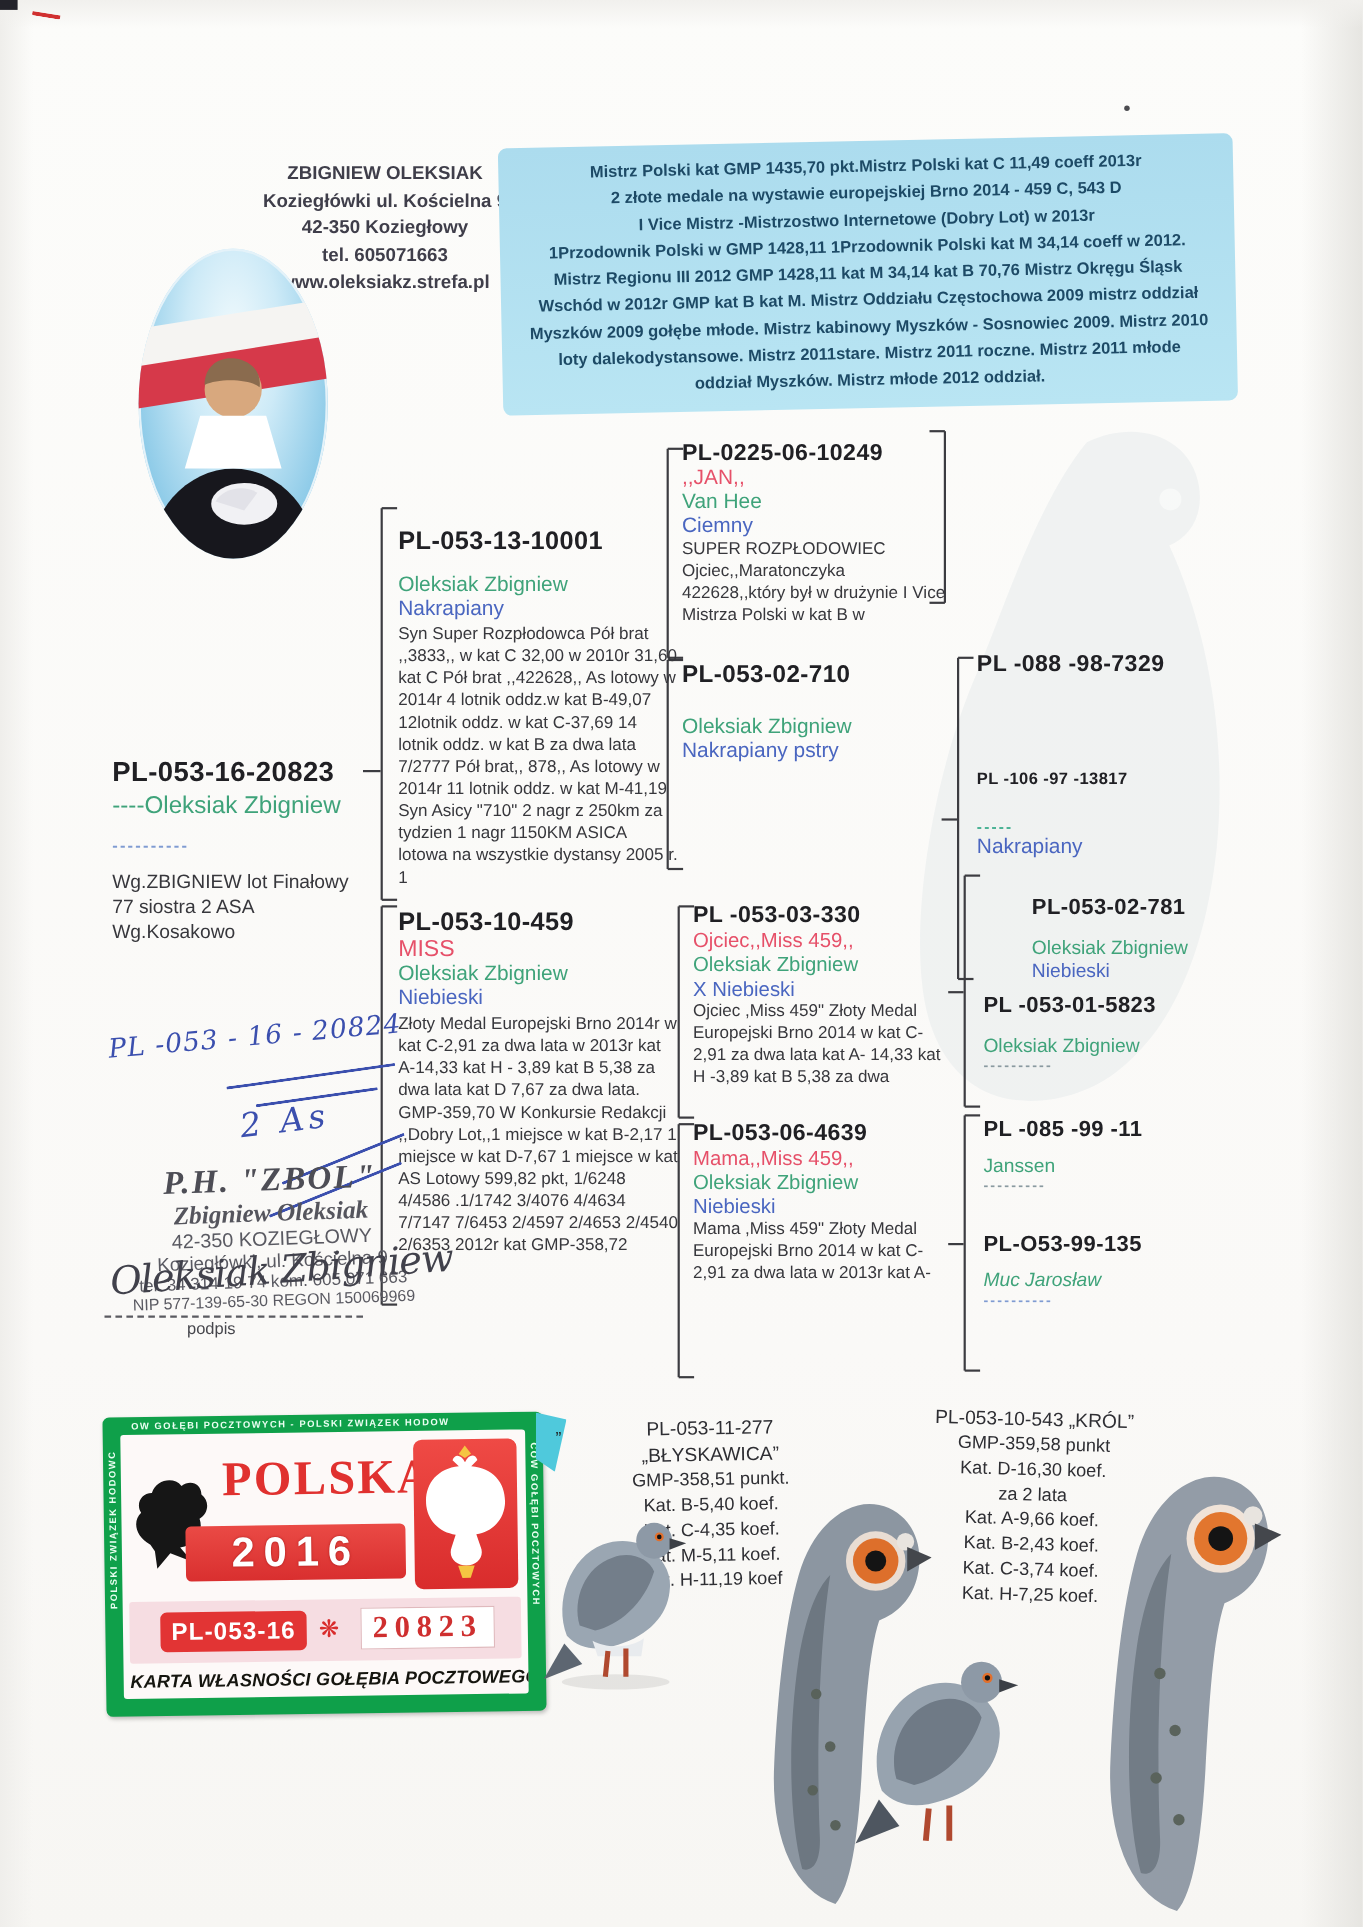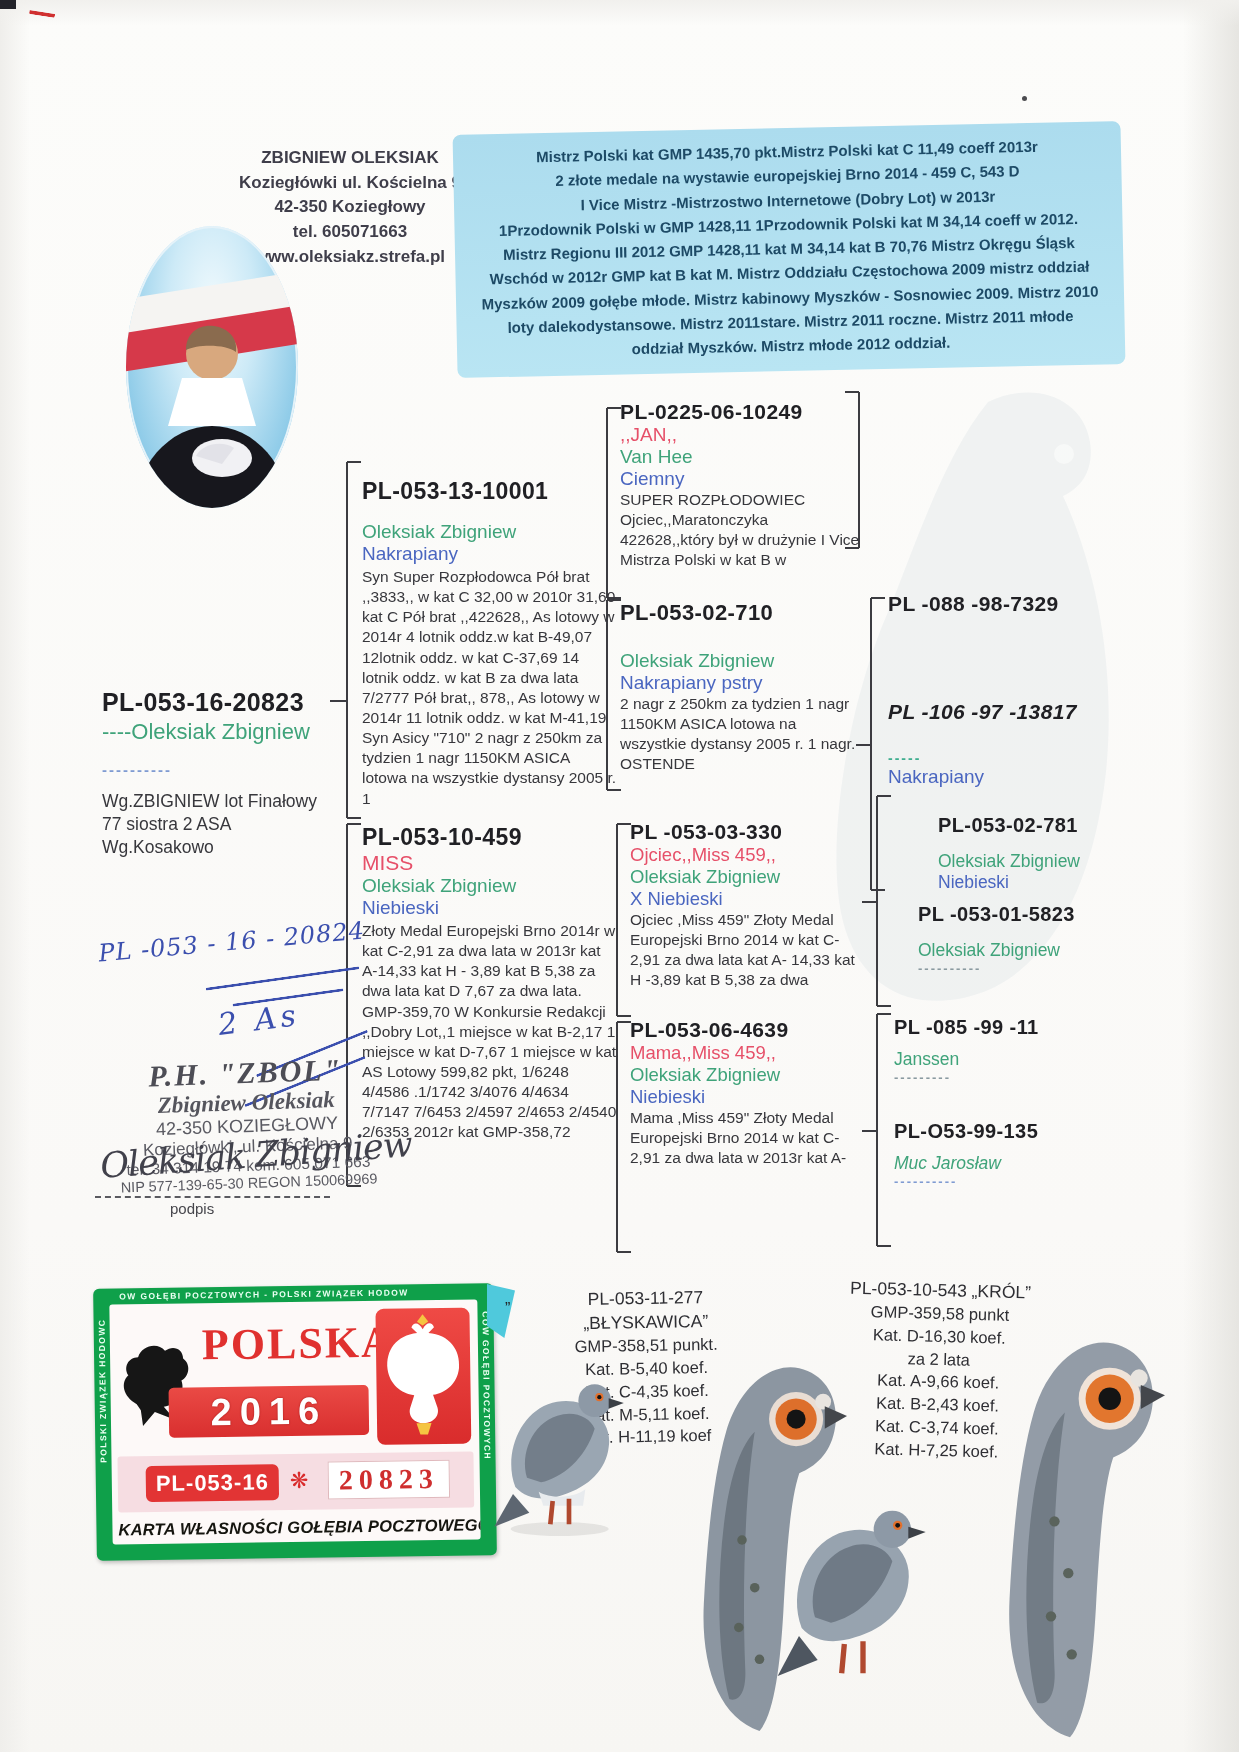--- a/index.html
+++ b/index.html
@@ -180,21 +180,20 @@
     <div class="red" style="font-size:19px;">,,JAN,,</div>
     <div class="green" style="font-size:19px;">Van Hee</div>
     <div class="blue" style="font-size:19px;">Ciemny</div>
     <div class="body-txt" style="font-size:15.5px;">SUPER ROZPŁODOWIEC Ojciec,,Maratonczyka 422628,,który był w drużynie I Vice Mistrza Polski w kat B w</div>
   </div>
 
   <div class="abs" style="left:620px;top:600px;width:242px;">
     <div class="ring" style="font-size:22px;">PL-053-02-710</div>
     <div class="green" style="font-size:19px;margin-top:24px;">Oleksiak Zbigniew</div>
     <div class="blue" style="font-size:19px;">Nakrapiany pstry</div>
-    <div class="body-txt" style="font-size:15.5px;">2 nagr z 250km za tydzien 1 nagr 1150KM ASICA lotowa na wszystkie dystansy 2005 r. 1 nagr. OSTENDE</div>
   </div>
 
   <div class="abs" style="left:630px;top:820px;width:238px;">
     <div class="ring" style="font-size:21px;">PL -053-03-330</div>
     <div class="red" style="font-size:18.5px;">Ojciec,,Miss 459,,</div>
     <div class="green" style="font-size:18.5px;">Oleksiak Zbigniew</div>
     <div class="blue" style="font-size:18.5px;">X Niebieski</div>
     <div class="body-txt" style="font-size:15.5px;">Ojciec ,Miss 459" Złoty Medal Europejski Brno 2014 w kat C-2,91 za dwa lata kat A- 14,33 kat H -3,89 kat B 5,38 za dwa</div>
   </div>
 
@@ -203,30 +202,30 @@
     <div class="red" style="font-size:18.5px;">Mama,,Miss 459,,</div>
     <div class="green" style="font-size:18.5px;">Oleksiak Zbigniew</div>
     <div class="blue" style="font-size:18.5px;">Niebieski</div>
     <div class="body-txt" style="font-size:15.5px;">Mama ,Miss 459" Złoty Medal Europejski Brno 2014 w kat C-2,91 za dwa lata w 2013r kat A-</div>
   </div>
 
   <div class="abs" style="left:888px;top:592px;width:252px;">
     <div class="ring" style="font-size:21px;">PL -088 -98-7329</div>
   </div>
   <div class="abs" style="left:888px;top:700px;width:252px;">
-    <div class="ring" style="font-size:21px;font-style:italic;">PL -106 -97 -13817</div>
+    <div class="ring" style="font-size:15px;">PL -106 -97 -13817</div>
     <div class="dashes dash-teal" style="font-size:14px;margin-top:26px;">-----</div>
     <div class="blue" style="font-size:19px;">Nakrapiany</div>
   </div>
   <div class="abs" style="left:894px;top:814px;width:248px;margin-left:44px;">
     <div class="ring" style="font-size:20px;">PL-053-02-781</div>
     <div class="green" style="font-size:17.5px;margin-top:14px;">Oleksiak Zbigniew</div>
     <div class="blue" style="font-size:17.5px;">Niebieski</div>
   </div>
-  <div class="abs" style="left:894px;top:903px;width:248px;margin-left:24px;">
+  <div class="abs" style="left:894px;top:903px;width:248px;">
     <div class="ring" style="font-size:20px;">PL -053-01-5823</div>
     <div class="green" style="font-size:17.5px;margin-top:14px;">Oleksiak Zbigniew</div>
     <div class="dashes dash-gray" style="font-size:13px;">----------</div>
   </div>
   <div class="abs" style="left:894px;top:1016px;width:248px;">
     <div class="ring" style="font-size:20px;">PL -085 -99 -11</div>
     <div class="green" style="font-size:17.5px;margin-top:10px;">Janssen</div>
     <div class="dashes dash-gray" style="font-size:13px;">---------</div>
   </div>
   <div class="abs" style="left:894px;top:1120px;width:248px;">

